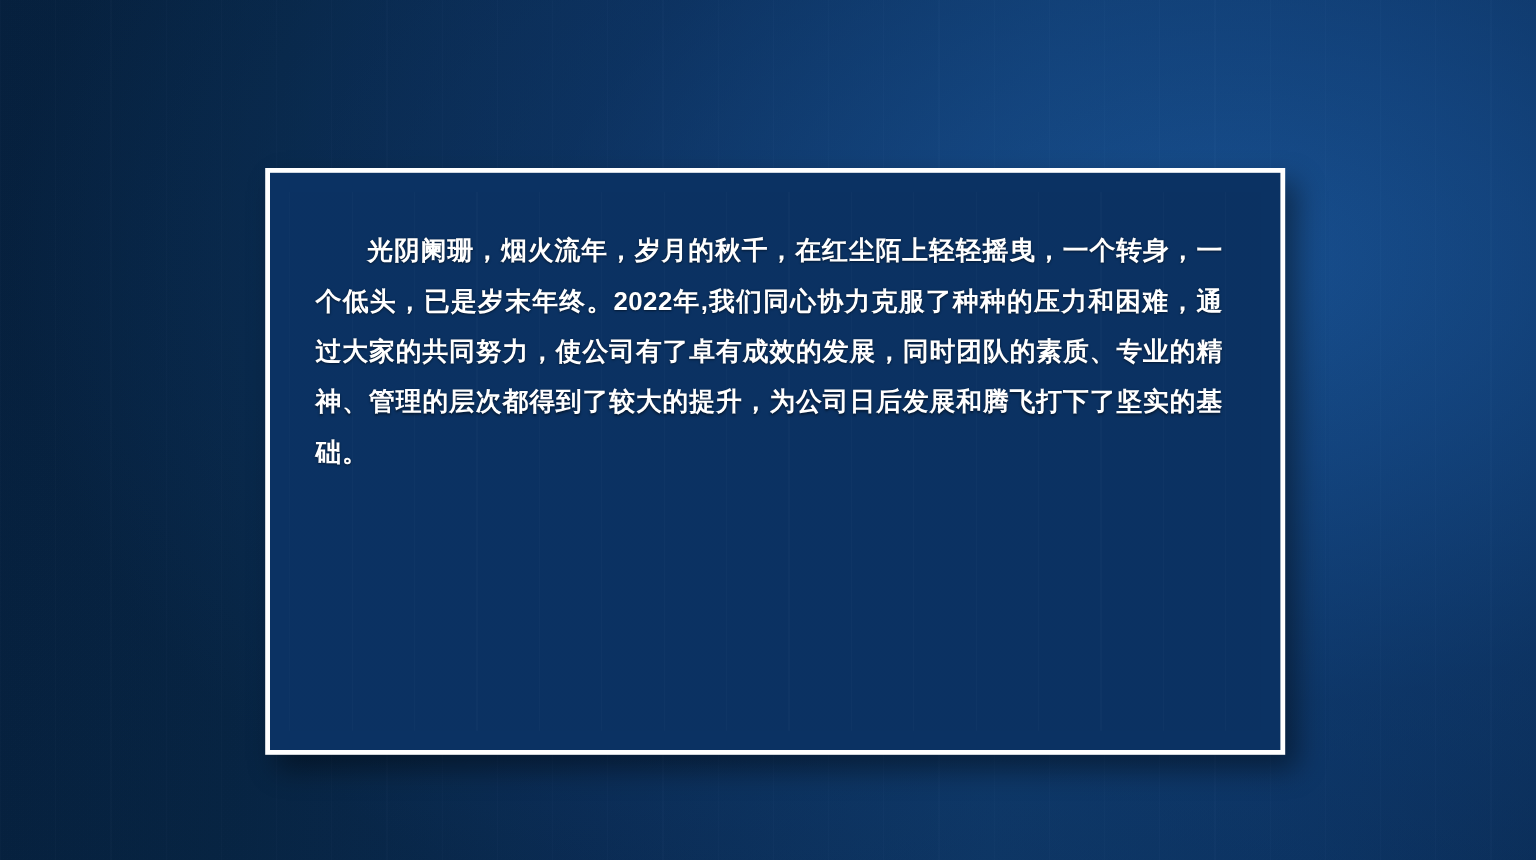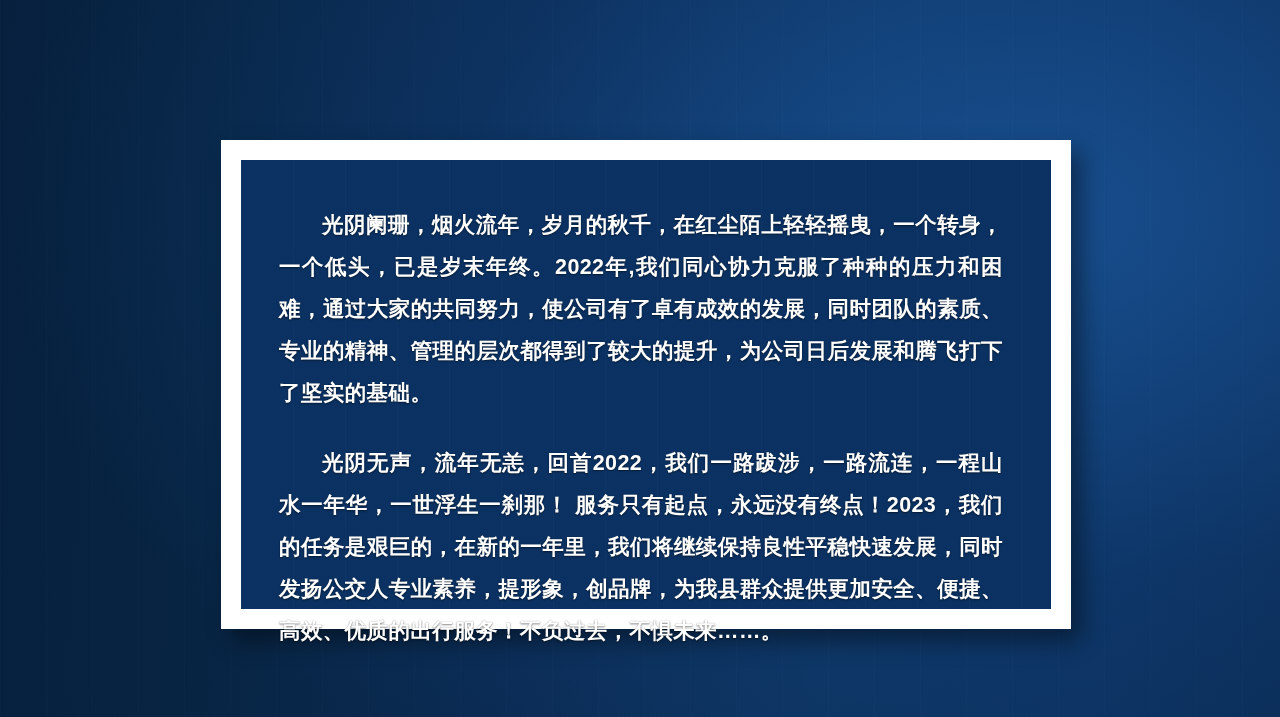--- a/index.html
+++ b/index.html
@@ -48,21 +48,21 @@
   }
 
   
   #card {
     position: absolute;
     left: 221px;
     top: 140px;
     width: 850px;
     height: 489px;
     background: #ffffff;
-    padding: 20px;
+    padding: 4px;
     box-sizing: border-box;
     box-shadow: 10px 12px 22px rgba(0, 0, 0, 0.42);
   }
   #card-inner {
     width: 100%;
     height: 100%;
     box-sizing: border-box;
     background: linear-gradient(102deg, #072murky 0%, #0a2f5b 0%, #0b3465 45%, #0c3869 72%, #0a3160 100%);
     background-color: #0b3263;
     padding: 44px 34px 30px 18px;
@@ -114,19 +114,18 @@
 
 <div id="slide">
 
   <div id="slide-bg"></div>
   <div id="slide-bands"></div>
 
   <div id="card">
     <div id="card-inner">
       <div id="body-copy">
         <p class="para">光阴阑珊，烟火流年，岁月的秋千，在红尘陌上轻轻摇曳，一个转身，一个低头，已是岁末年终。2022年,我们同心协力克服了种种的压力和困难，通过大家的共同努力，使公司有了卓有成效的发展，同时团队的素质、专业的精神、管理的层次都得到了较大的提升，为公司日后发展和腾飞打下了坚实的基础。</p>
-        <p class="para">光阴无声，流年无恙，回首2022，我们一路跋涉，一路流连，一程山水一年华，一世浮生一刹那！ 服务只有起点，永远没有终点！2023，我们的任务是艰巨的，在新的一年里，我们将继续保持良性平稳快速发展，同时发扬公交人专业素养，提形象，创品牌，为我县群众提供更加安全、便捷、高效、优质的出行服务！不负过去，不惧未来……。</p>
       </div>
     </div>
     <div id="card-inner-bands"></div>
   </div>
 
 </div>
 
 </body></html>

